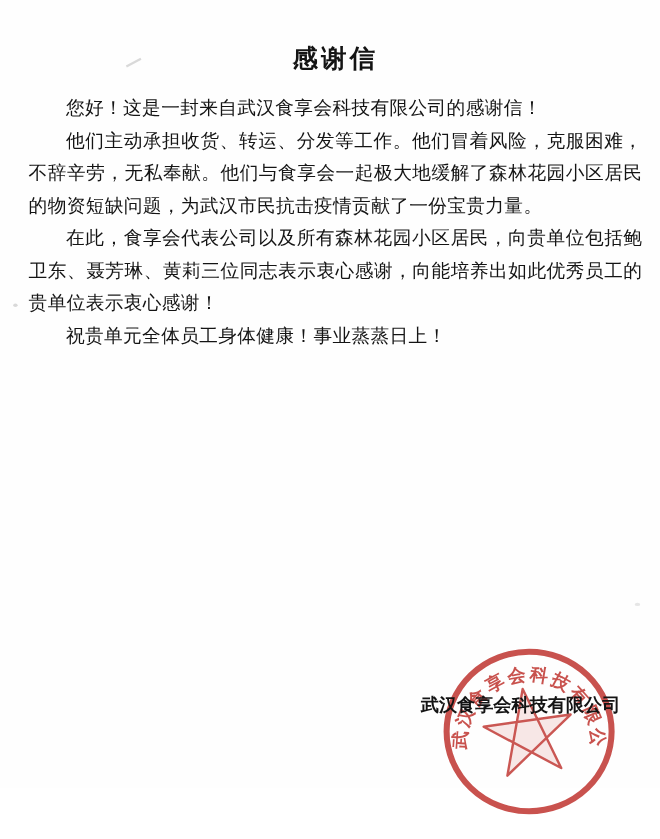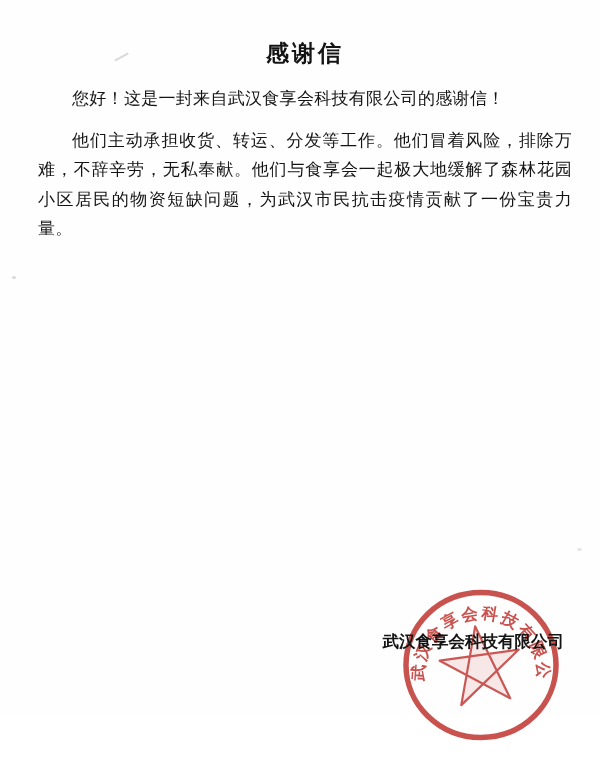--- a/index.html
+++ b/index.html
@@ -31,21 +31,21 @@
     line-height: 26px;
     margin: 0 0 18px 0;
   }
   .recipient {
     font-size: 23px;
     font-weight: 700;
     line-height: 28px;
     margin: 0 0 11px 0;
   }
   .body-text p {
-    margin: 12px;
+    margin: 0;
     font-size: 17px;
     line-height: 29.5px;
     text-indent: 2em;
     text-align: justify;
     font-weight: 500;
     letter-spacing: 0.3px;
   }
   .signature-block {
     position: absolute;
     top: 631px;
@@ -89,21 +89,23 @@
 </head>
 <body>
 
 <div class="page">
 
   <h1 class="title">感谢信</h1>
 
 
   <div class="body-text">
     <p>您好！这是一封来自武汉食享会科技有限公司的感谢信！</p>
-    <p>他们主动承担收货、转运、分发等工作。他们冒着风险，排除万难，不辞辛劳，无私奉献。他们与食享会一起极大地缓解了森林花园小区居民的物资短缺问题，为武汉市民抗击疫情贡献了一份宝贵力量。</p>
+    <p>他们主动承担收货、转运、分发等工作。他们冒着风险，克服困难，不辞辛劳，无私奉献。他们与食享会一起极大地缓解了森林花园小区居民的物资短缺问题，为武汉市民抗击疫情贡献了一份宝贵力量。</p>
+    <p>在此，食享会代表公司以及所有森林花园小区居民，向贵单位包括鲍卫东、聂芳琳、黄莉三位同志表示衷心感谢，向能培养出如此优秀员工的贵单位表示衷心感谢！</p>
+    <p>祝贵单元全体员工身体健康！事业蒸蒸日上！</p>
   </div>
 
   <div class="signature-block">
     <div class="signature-company">武汉食享会科技有限公司</div>
   </div>
 
   <svg class="stamp" viewBox="0 0 174 178" xmlns="http://www.w3.org/2000/svg" aria-hidden="true">
     <defs>
       <path id="seal-arc" d="M 31.2 101.2 A 57 57 0 1 1 142.8 101.2" fill="none"></path>
     </defs>

